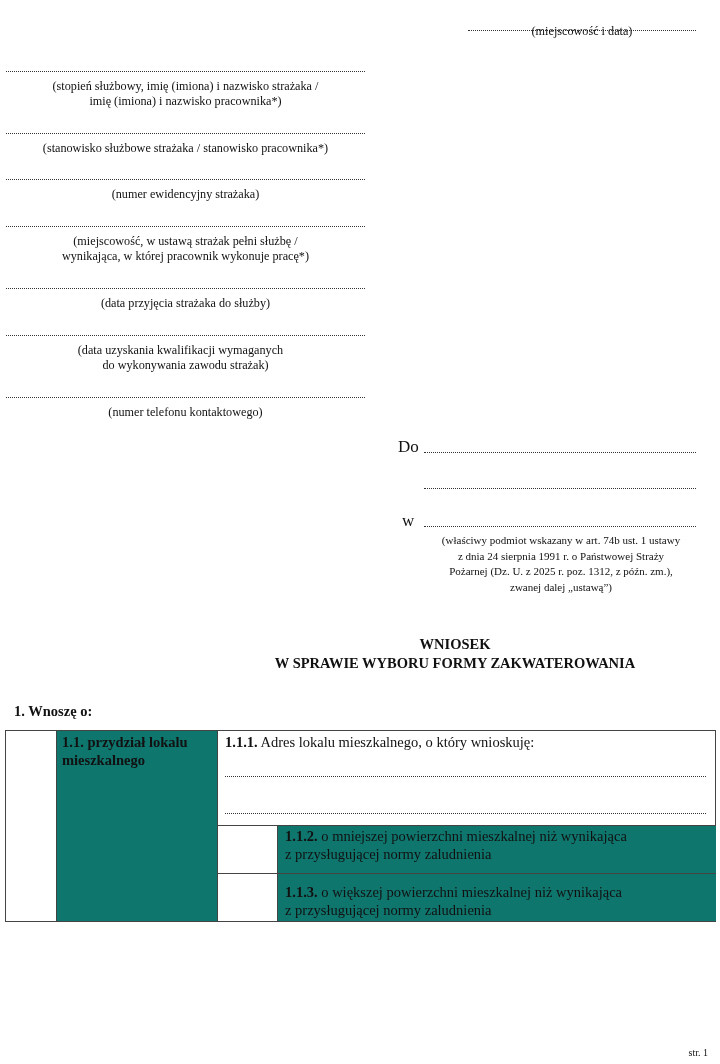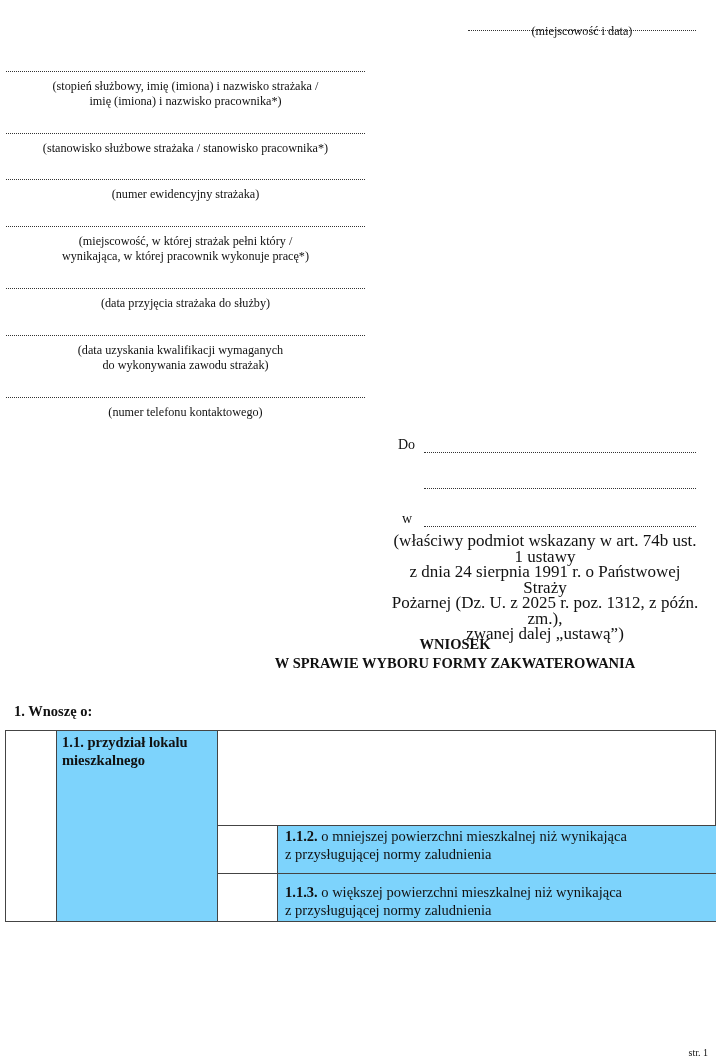--- a/index.html
+++ b/index.html
@@ -1,29 +1,29 @@
 <!DOCTYPE html>
 <html><head>
 <meta charset="utf-8">
 <style>
   html, body { margin:0; padding:0; background:#ffffff; }
   body { width:720px; height:1064px; position:relative; overflow:hidden;
          font-family:"Liberation Serif", serif; color:#111; }
   .dots { position:absolute; height:0; border-bottom:1.6px dotted #333; }
   .cap { position:absolute; text-align:center; font-size:12.2px; line-height:15px; color:#111; }
-  .addr-label { position:absolute; font-size:14px; }
+  .addr-label { position:absolute; font-size:17px; }
   .addr-dots { position:absolute; height:0; border-bottom:1.6px dotted #333; }
-  .addr-note { position:absolute; left:390px; width:310px; top:533px; text-align:center;
-               font-size:17px; line-height:15.5px; }
+  .addr-note { position:absolute; left:406px; width:310px; top:533px; text-align:center;
+               font-size:11px; line-height:15.5px; }
   .title { position:absolute; left:0; width:720px; text-align:center; font-weight:bold; font-size:14.5px; }
   .section { position:absolute; left:14px; top:703px; font-weight:bold; font-size:14.5px; }
   .tbl { position:absolute; left:5px; top:730px; width:711px; height:192px;
          border:1.2px solid #444; box-sizing:border-box; }
   .cell { position:absolute; box-sizing:border-box; }
-  .gray { background:#7dd3fc; }
+  .gray { background:#0f766e; }
   .vline { position:absolute; width:0; border-left:1.2px solid #444; }
   .hline { position:absolute; height:0; border-top:1.2px solid #444; }
   .cell-text { font-size:14.5px; line-height:18px; }
   .b { font-weight:bold; }
   .pagenum { position:absolute; right:12px; top:1047px; font-size:10px; }
 </style>
 </head>
 <body>
 
 <div class="dots" style="left:468px; top:30px; width:228px;"></div>
@@ -33,21 +33,21 @@
 <div class="cap" style="left:6px; width:359px; top:79px;">(stopień służbowy, imię (imiona) i nazwisko strażaka /</div>
 <div class="cap" style="left:6px; width:359px; top:94px;">imię (imiona) i nazwisko pracownika*)</div>
 
 <div class="dots" style="left:6px; top:133px; width:359px;"></div>
 <div class="cap" style="left:6px; width:359px; top:141px;">(stanowisko służbowe strażaka / stanowisko pracownika*)</div>
 
 <div class="dots" style="left:6px; top:179px; width:359px;"></div>
 <div class="cap" style="left:6px; width:359px; top:187px;">(numer ewidencyjny strażaka)</div>
 
 <div class="dots" style="left:6px; top:226px; width:359px;"></div>
-<div class="cap" style="left:6px; width:359px; top:234px;">(miejscowość, w której strażak pełni który /</div>
+<div class="cap" style="left:6px; width:359px; top:234px;">(miejscowość, w ustawą strażak pełni służbę /</div>
 <div class="cap" style="left:6px; width:359px; top:249px;">wynikająca, w której pracownik wykonuje pracę*)</div>
 
 <div class="dots" style="left:6px; top:288px; width:359px;"></div>
 <div class="cap" style="left:6px; width:359px; top:296px;">(data przyjęcia strażaka do służby)</div>
 
 <div class="dots" style="left:6px; top:335px; width:359px;"></div>
 <div class="cap" style="left:1px; width:359px; top:343px;">(data uzyskania kwalifikacji wymaganych</div>
 <div class="cap" style="left:6px; width:359px; top:358px;">do wykonywania zawodu strażak)</div>
 
 <div class="dots" style="left:6px; top:397px; width:359px;"></div>
@@ -72,20 +72,25 @@
 
 <div class="tbl">
 
   <div class="cell" style="left:0; top:0; width:50px; height:190px;"></div>
 
   <div class="cell gray" style="left:50px; top:0; width:161px; height:190px; padding:2px 6px;">
     <div class="cell-text b">1.1. przydział lokalu</div>
     <div class="cell-text b">mieszkalnego</div>
   </div>
 
+  <div class="cell" style="left:211px; top:0; width:499px; height:94px; padding:2px 8px;">
+    <div class="cell-text"><span class="b">1.1.1.</span><span> Adres lokalu mieszkalnego, o który wnioskuję:</span></div>
+    <div class="dots" style="left:8px; top:45px; width:481px;"></div>
+    <div class="dots" style="left:8px; top:82px; width:481px;"></div>
+  </div>
 
   <div class="cell" style="left:211px; top:94px; width:60px; height:48px;"></div>
   <div class="cell gray" style="left:271px; top:94px; width:439px; height:48px; padding:2px 8px;">
     <div class="cell-text"><span class="b">1.1.2.</span><span> o mniejszej powierzchni mieszkalnej niż wynikająca</span></div>
     <div class="cell-text">z przysługującej normy zaludnienia</div>
   </div>
 
   <div class="cell" style="left:211px; top:142px; width:60px; height:48px;"></div>
   <div class="cell gray" style="left:271px; top:142px; width:439px; height:48px; padding:10px 8px;">
     <div class="cell-text"><span class="b">1.1.3.</span><span> o większej powierzchni mieszkalnej niż wynikająca</span></div>

